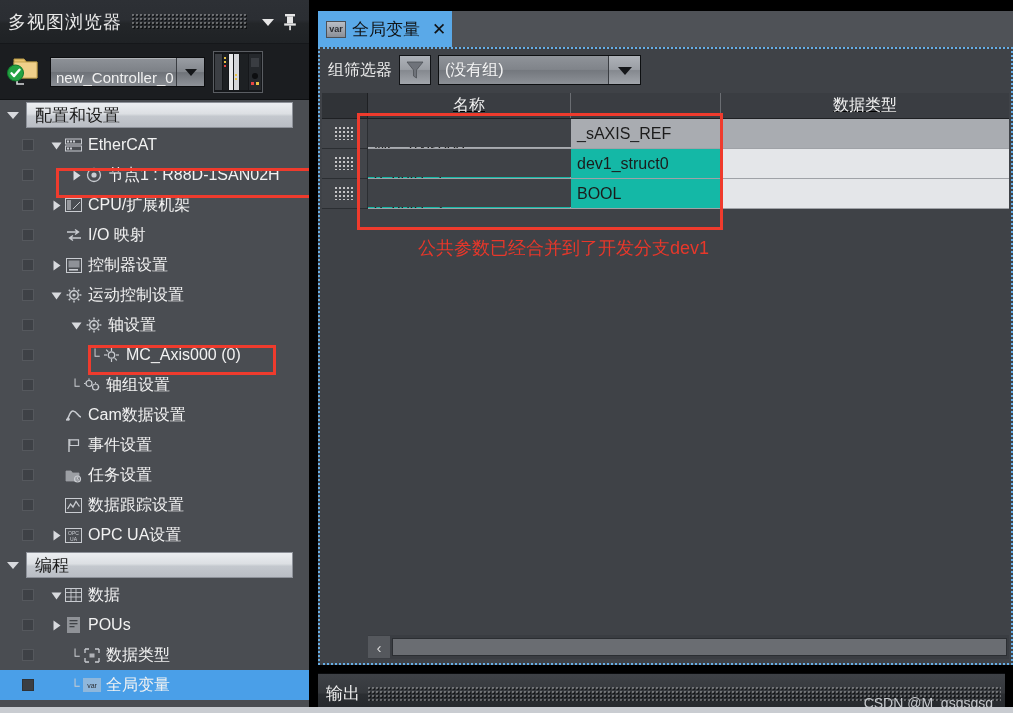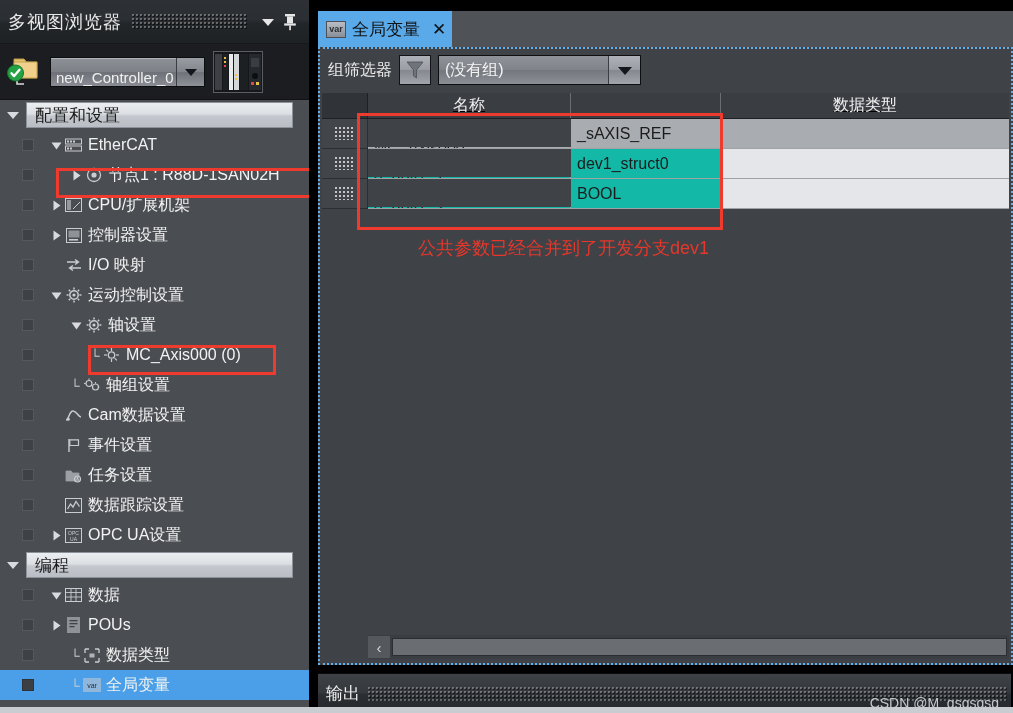--- a/index.html
+++ b/index.html
@@ -286,21 +286,21 @@
     color:#d8d8d8; font-size: 15px;
   }
   .hs-track {
     flex: 1; height: 18px; margin-left: 2px; margin-right: 2px;
     background: #6a6d72;
     border: 1px solid #2b2e32;
   }
 
   
   .output-pane {
-    position: absolute; left: 9px; right: 2px; bottom: 0;
+    position: absolute; left: 9px; right: 8px; bottom: 0;
     height: 40px;
     background: linear-gradient(to bottom, #3e4146 0%, #35383c 48%, #2b2e32 52%, #25282c 100%);
     border-top: 1px solid #0a0b0d;
     display: flex; align-items: center;
     padding-left: 8px;
   }
   .output-title { color: #f0f0f0; font-size: 17px; white-space: nowrap; }
   .output-grip {
     flex: 1; height: 14px; margin-left: 8px; margin-right: 4px;
     background-image:
@@ -454,45 +454,45 @@
                 <rect x="0.5" y="0.5" width="16" height="13" fill="none" stroke="#c9ccd1"></rect>
                 <rect x="2" y="2" width="4" height="10" fill="#c9ccd1" opacity="0.6"></rect>
                 <path d="M8 11 L15 4" stroke="#c9ccd1" stroke-width="1"></path>
               </svg>
             </div>
             <span class="tree-label">CPU/扩展机架</span>
           </div>
           <div class="tree-row">
             <div class="tree-check"></div>
             <div class="tree-indent" style="width: 10px;"></div>
+            <div class="tw"></div>
+            <div class="tree-icon">
+              <svg width="18" height="14" viewBox="0 0 18 14">
+                <path d="M2 4 H13 M10 1.5 L13.5 4 L10 6.5" fill="none" stroke="#c9ccd1" stroke-width="1.4"></path>
+                <path d="M16 10 H5 M8 7.5 L4.5 10 L8 12.5" fill="none" stroke="#c9ccd1" stroke-width="1.4"></path>
+              </svg>
+            </div>
+            <span class="tree-label">I/O 映射</span>
+          </div>
+          <div class="tree-row">
+            <div class="tree-check"></div>
+            <div class="tree-indent" style="width: 10px;"></div>
             <div class="tw">
               <svg width="9" height="11" viewBox="0 0 9 11">
                 <polygon points="1.5,0.5 8.5,5.5 1.5,10.5" fill="#d8dade"></polygon>
               </svg>
             </div>
             <div class="tree-icon">
               <svg width="16" height="15" viewBox="0 0 16 15">
                 <rect x="0.5" y="0.5" width="15" height="14" fill="none" stroke="#c9ccd1"></rect>
                 <rect x="2.5" y="2.5" width="11" height="7" fill="#c9ccd1" opacity="0.55"></rect>
                 <rect x="3" y="11" width="9" height="1.6" fill="#c9ccd1"></rect>
               </svg>
             </div>
             <span class="tree-label">控制器设置</span>
-          </div>
-          <div class="tree-row">
-            <div class="tree-check"></div>
-            <div class="tree-indent" style="width: 10px;"></div>
-            <div class="tw"></div>
-            <div class="tree-icon">
-              <svg width="18" height="14" viewBox="0 0 18 14">
-                <path d="M2 4 H13 M10 1.5 L13.5 4 L10 6.5" fill="none" stroke="#c9ccd1" stroke-width="1.4"></path>
-                <path d="M16 10 H5 M8 7.5 L4.5 10 L8 12.5" fill="none" stroke="#c9ccd1" stroke-width="1.4"></path>
-              </svg>
-            </div>
-            <span class="tree-label">I/O 映射</span>
           </div>
           <div class="tree-row">
             <div class="tree-check"></div>
             <div class="tree-indent" style="width: 10px;"></div>
             <div class="tw">
               <svg width="11" height="9" viewBox="0 0 11 9">
                 <polygon points="0.5,1.5 10.5,1.5 5.5,8.5" fill="#d8dade"></polygon>
               </svg>
             </div>
             <div class="tree-icon">

